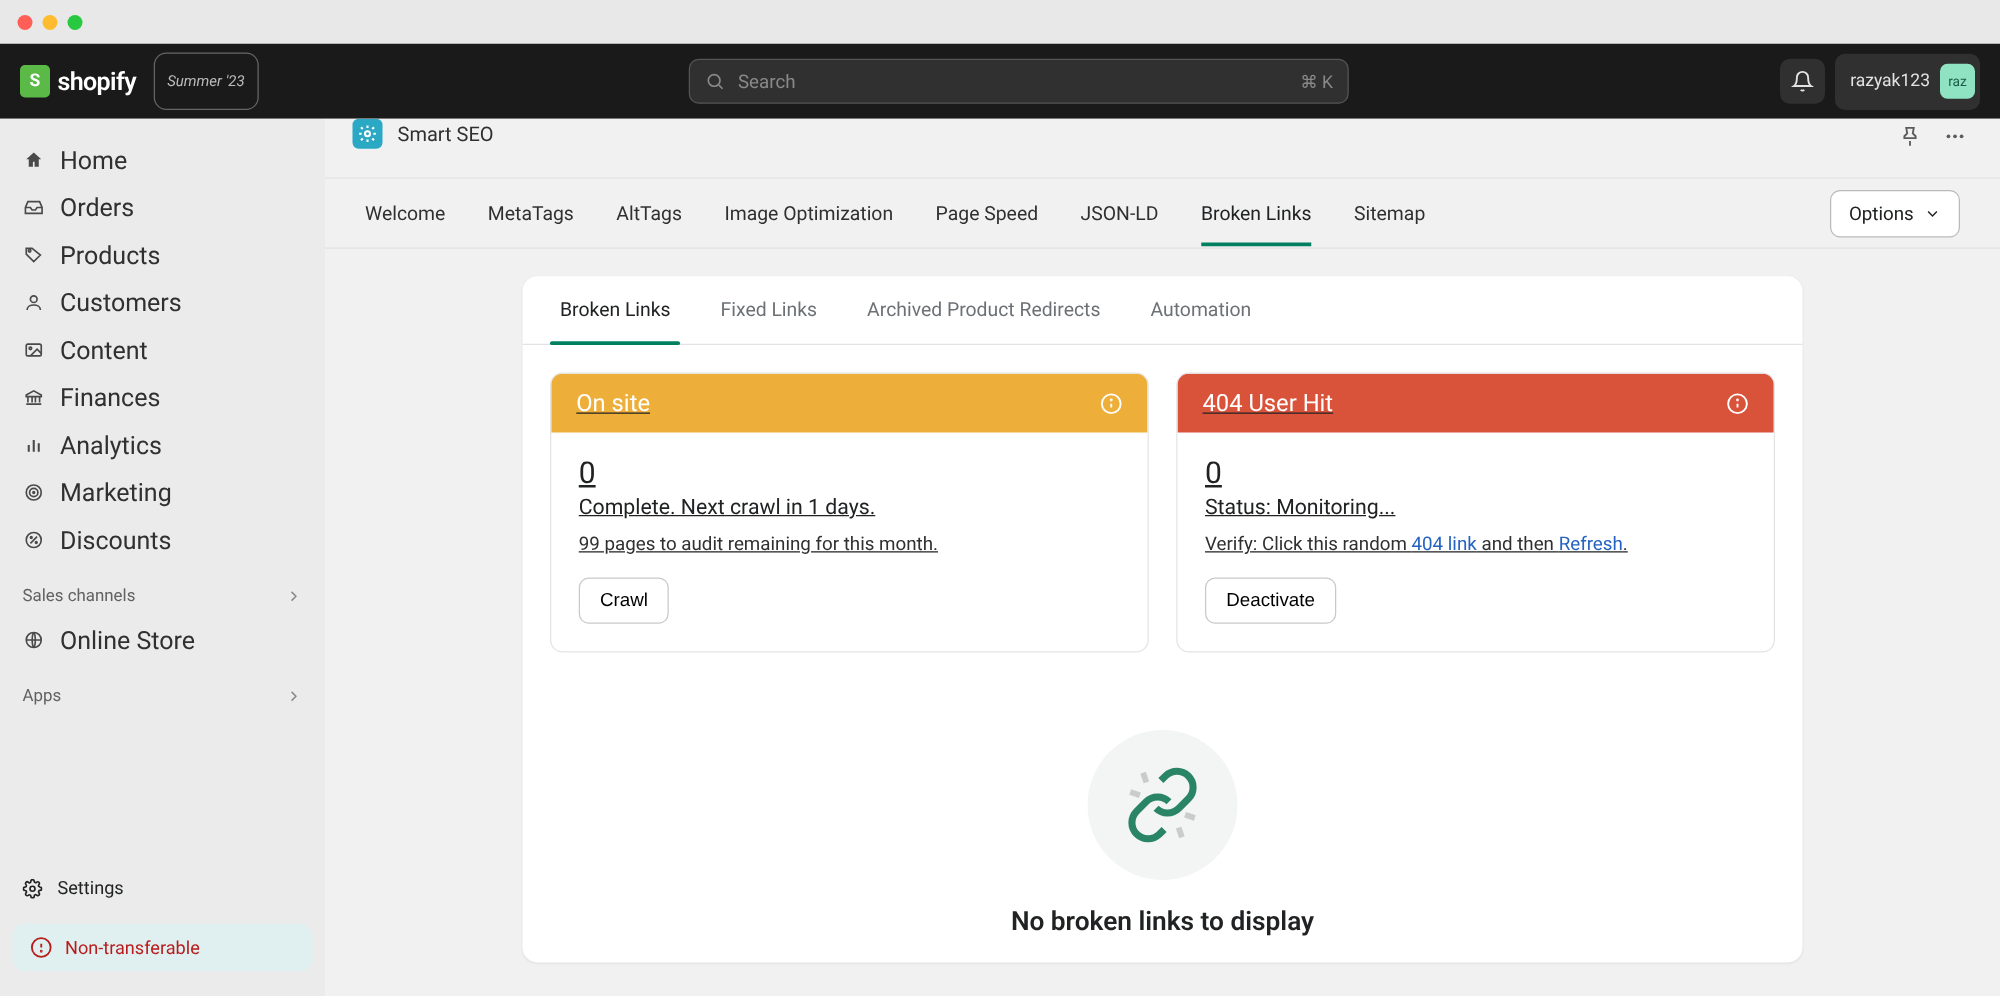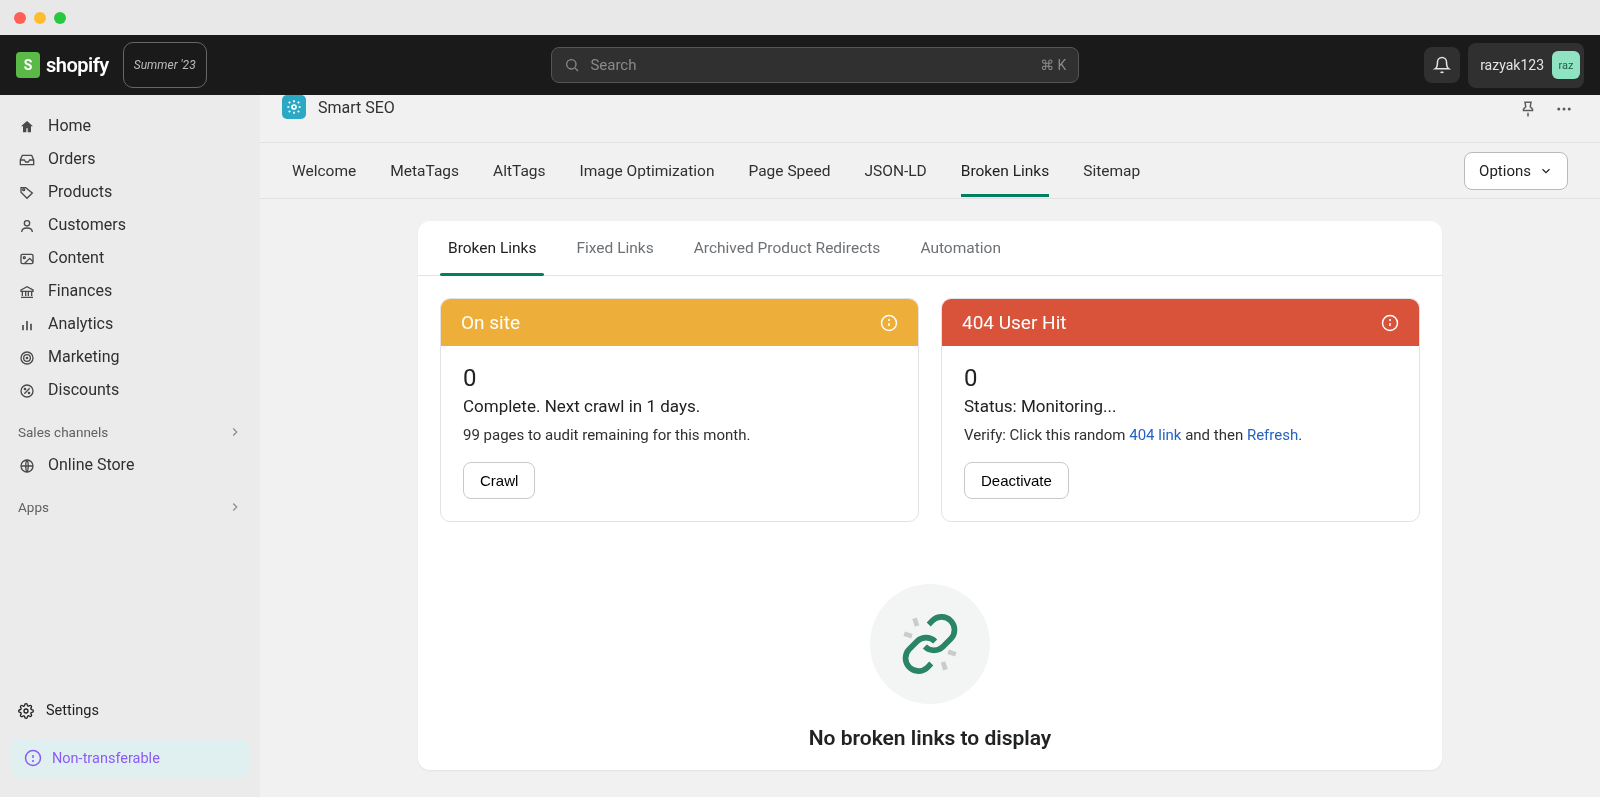--- a/index.html
+++ b/index.html
@@ -19,26 +19,26 @@
 .search-box { width: 528px; height: 36px; background: #303030; border: 1px solid #555; border-radius: 8px; display: flex; align-items: center; padding: 0 12px; color: #8a8a8a; gap: 10px; }
 .search-box .placeholder { flex:1; font-size: 15px; }
 .search-box .shortcut { font-size: 14px; }
 .topbar-right { display: flex; align-items: center; gap: 8px; }
 .icon-btn { width: 36px; height: 36px; background: #303030; border-radius: 8px; display: flex; align-items: center; justify-content: center; color: #e3e3e3; }
 .user-chip { height: 45px; background: #303030; border-radius: 8px; display: flex; align-items: center; gap: 8px; padding: 0 4px 0 12px; color: #e3e3e3; font-size: 14px; }
 .avatar-sq { width: 28px; height: 28px; background: #8fe3c3; color: #1a5d44; border-radius: 6px; display:flex; align-items:center; justify-content:center; font-size: 11px; }
 
 .layout { display: flex; height: calc(797px - 35px - 60px); }
 .sidebar { width: 260px; background: #ebebeb; display: flex; flex-direction: column; padding-top: 14px; position: relative; }
-.nav-item { display: flex; align-items: flex-end; gap: 12px; padding: 7px 18px; font-size: 16px; color: #303030; cursor: pointer; }
+.nav-item { display: flex; align-items: center; gap: 12px; padding: 7px 18px; font-size: 20px; color: #303030; cursor: pointer; }
 .nav-item .nav-icon { width: 18px; display:flex; justify-content:center; color:#4a4a4a; }
 .nav-section { display:flex; align-items:center; justify-content:space-between; padding: 8px 18px; font-size: 13.5px; color: #616161; margin-top: 10px; }
 .sidebar-bottom { position: absolute; bottom: 0; left: 0; right: 0; padding-bottom: 10px; }
 .settings-item { display:flex; align-items:center; gap:12px; padding: 10px 18px; font-size: 14.5px; }
-.badge-pill { margin: 10px; padding: 10px 14px; background: #e0f0f0; color: #8b5cf6; border-radius: 10px; display:flex; align-items:center; gap:10px; font-size: 14.5px; }
+.badge-pill { margin: 10px; padding: 10px 14px; background: #e0f0f0; color: #b91c1c; border-radius: 10px; display:flex; align-items:center; gap:10px; font-size: 14.5px; }
 
 .main { flex: 1; background: #f1f1f1; overflow-y: auto; }
 .app-header { height: 48px; display:flex; align-items:flex-start; justify-content:space-between; padding: 0 22px; border-bottom: 1px solid #e1e1e1; }
 .app-title-wrap { display:flex; align-items:center; gap: 12px; }
 .app-icon { width: 24px; height: 24px; background: #2ba8c4; border-radius: 5px; display:flex; align-items:center; justify-content:center; color:#fff; }
 .app-title { font-size: 16px; color: #303030; }
 .app-actions { display:flex; gap: 8px; }
 .app-action-btn { width: 28px; height: 28px; display:flex; align-items:center; justify-content:center; color:#5c5c5c; cursor:pointer; }
 
 .tabs-bar { height: 56px; display:flex; align-items:center; justify-content:space-between; padding: 0 32px; border-bottom: 1px solid #e1e1e1; background:#f1f1f1;}
@@ -48,21 +48,21 @@
 .tab-item.active::after { content:""; position:absolute; bottom:-1px; left:0; right:0; height:3px; background:#008060; }
 .options-btn { height: 38px; padding: 0 14px; border:1px solid #bababa; border-radius: 8px; background:#fff; display:flex; align-items:center; gap:8px; font-size:15px; cursor:pointer; }
 
 .content { max-width: 1040px; margin: 22px auto 0; padding: 0 8px; }
 .card { background: #fff; border-radius: 12px; box-shadow: 0 1px 2px rgba(0,0,0,0.06); }
 .subtabs { display:flex; gap: 40px; padding: 0 30px; border-bottom: 1px solid #e3e3e3; }
 .subtab { font-size: 15.5px; padding: 18px 0; color: #6d7175; cursor:pointer; position:relative; }
 .subtab.active { color: #202223; }
 .subtab.active::after { content:""; position:absolute; bottom:-1px; left:-8px; right:-8px; height:3px; background:#008060; border-radius:2px; }
 
-.panels { display:flex; gap: 22px; padding: 22px; }
+.panels { display:flex; gap: 22px; padding: 22px; text-decoration: underline; }
 .panel { flex:1; border:1px solid #e3e3e3; border-radius: 10px; overflow:hidden; }
 .panel-header { color:#fff; padding: 12px 20px; font-size: 19px; display:flex; justify-content:space-between; align-items:center; }
 .ph-orange { background: #eeaf3a; }
 .ph-red { background: #d9533b; }
 .panel-body { padding: 18px 22px 22px; }
 .big-num { font-size: 24px; font-weight:400; }
 .status-line { font-size: 17px; margin-top: 4px; }
 .sub-line { font-size: 15px; color: #303030; margin-top: 10px; }
 .sub-line a { color: #2563c0; text-decoration:none; }
 .panel-btn { margin-top: 18px; padding: 9px 16px; border:1px solid #c9c9c9; border-radius: 8px; background:#fff; font-size:15px; cursor:pointer; }

